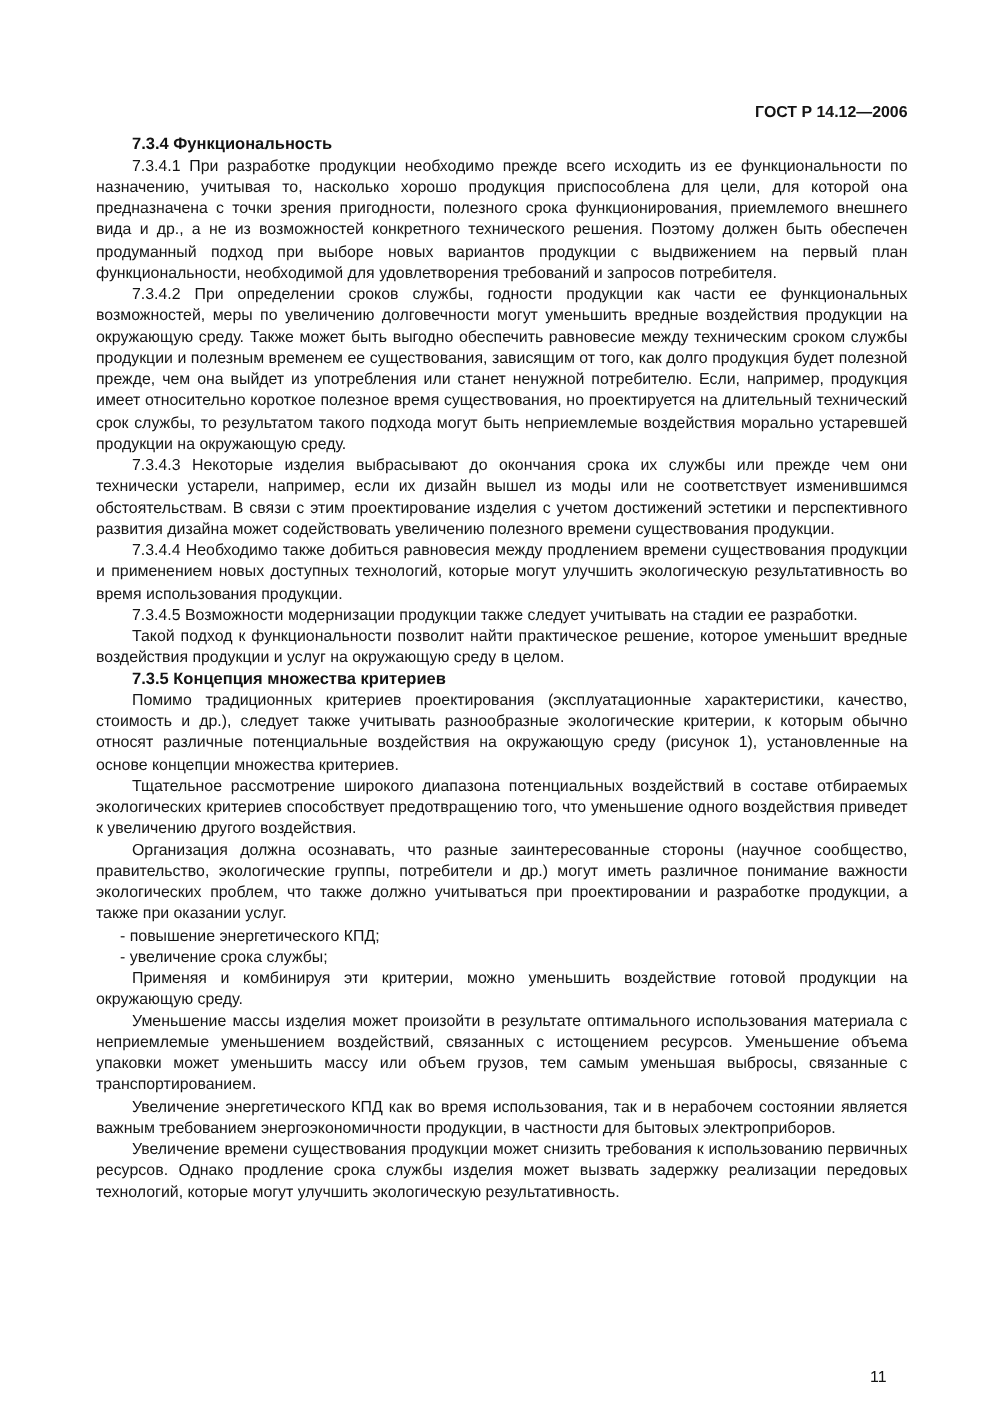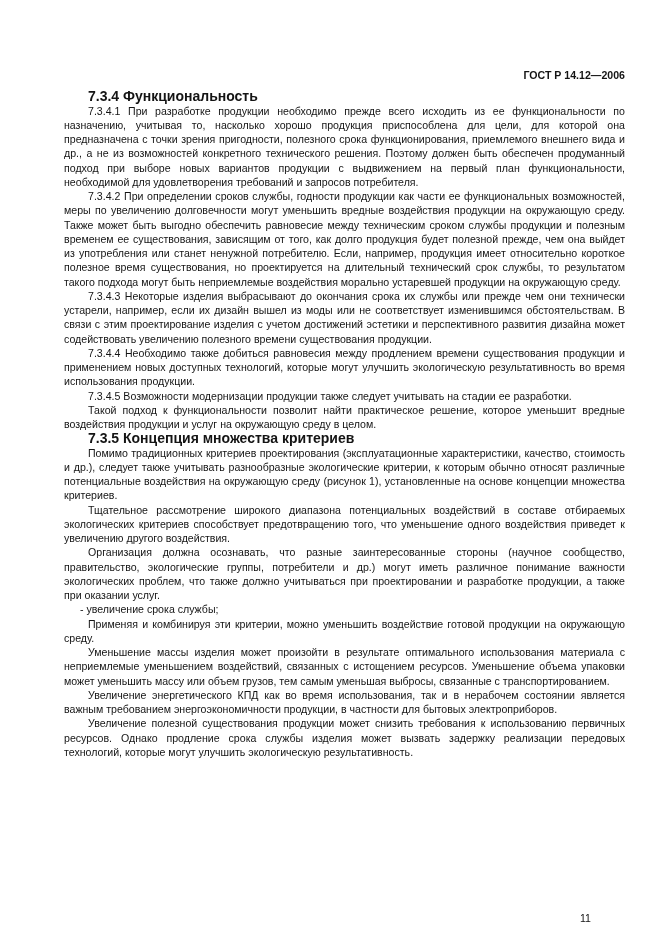--- a/index.html
+++ b/index.html
@@ -7,21 +7,21 @@
     padding: 0;
     background: #ffffff;
   }
   .page {
     position: relative;
     width: 661px;
     height: 936px;
     margin: 0 auto;
     background: #ffffff;
     box-sizing: border-box;
-    padding: 68px 36px 0 64px;
+    padding: 68px 56px 0 64px;
     font-family: "Liberation Sans", sans-serif;
     font-size: 10.6px;
     line-height: 14.25px;
     color: #141414;
     overflow: hidden;
   }
   .doc-header {
     text-align: right;
     font-weight: bold;
     margin-bottom: 7px;
@@ -29,21 +29,21 @@
   .para {
     margin: 0;
     text-align: justify;
     text-indent: 24px;
   }
   .heading {
     margin: 0;
     text-align: left;
     text-indent: 24px;
     font-weight: bold;
-    font-size: 14px;
+    font-size: 11px;
     line-height: 14.25px;
   }
   .list-item {
     margin: 0;
     text-align: justify;
     text-indent: 16px;
   }
   .page-footer {
     position: absolute;
     bottom: 11px;
@@ -65,24 +65,25 @@
     <p class="para">7.3.4.1 При разработке продукции необходимо прежде всего исходить из ее функциональности по назначению, учитывая то, насколько хорошо продукция приспособлена для цели, для которой она предназначена с точки зрения пригодности, полезного срока функционирования, приемлемого внешнего вида и др., а не из возможностей конкретного технического решения. Поэтому должен быть обеспечен продуманный подход при выборе новых вариантов продукции с выдвижением на первый план функциональности, необходимой для удовлетворения требований и запросов потребителя.</p>
     <p class="para">7.3.4.2 При определении сроков службы, годности продукции как части ее функциональных возможностей, меры по увеличению долговечности могут уменьшить вредные воздействия продукции на окружающую среду. Также может быть выгодно обеспечить равновесие между техническим сроком службы продукции и полезным временем ее существования, зависящим от того, как долго продукция будет полезной прежде, чем она выйдет из употребления или станет ненужной потребителю. Если, например, продукция имеет относительно короткое полезное время существования, но проектируется на длительный технический срок службы, то результатом такого подхода могут быть неприемлемые воздействия морально устаревшей продукции на окружающую среду.</p>
     <p class="para">7.3.4.3 Некоторые изделия выбрасывают до окончания срока их службы или прежде чем они технически устарели, например, если их дизайн вышел из моды или не соответствует изменившимся обстоятельствам. В связи с этим проектирование изделия с учетом достижений эстетики и перспективного развития дизайна может содействовать увеличению полезного времени существования продукции.</p>
     <p class="para">7.3.4.4 Необходимо также добиться равновесия между продлением времени существования продукции и применением новых доступных технологий, которые могут улучшить экологическую результативность во время использования продукции.</p>
     <p class="para">7.3.4.5 Возможности модернизации продукции также следует учитывать на стадии ее разработки.</p>
     <p class="para">Такой подход к функциональности позволит найти практическое решение, которое уменьшит вредные воздействия продукции и услуг на окружающую среду в целом.</p>
     <p class="heading">7.3.5 Концепция множества критериев</p>
     <p class="para">Помимо традиционных критериев проектирования (эксплуатационные характеристики, качество, стоимость и др.), следует также учитывать разнообразные экологические критерии, к которым обычно относят различные потенциальные воздействия на окружающую среду (рисунок 1), установленные на основе концепции множества критериев.</p>
     <p class="para">Тщательное рассмотрение широкого диапазона потенциальных воздействий в составе отбираемых экологических критериев способствует предотвращению того, что уменьшение одного воздействия приведет к увеличению другого воздействия.</p>
     <p class="para">Организация должна осознавать, что разные заинтересованные стороны (научное сообщество, правительство, экологические группы, потребители и др.) могут иметь различное понимание важности экологических проблем, что также должно учитываться при проектировании и разработке продукции, а также при оказании услуг.</p>
+    <p class="list-item">- повышение энергетического КПД;</p>
     <p class="list-item">- увеличение срока службы;</p>
     <p class="para">Применяя и комбинируя эти критерии, можно уменьшить воздействие готовой продукции на окружающую среду.</p>
     <p class="para">Уменьшение массы изделия может произойти в результате оптимального использования материала с неприемлемые уменьшением воздействий, связанных с истощением ресурсов. Уменьшение объема упаковки может уменьшить массу или объем грузов, тем самым уменьшая выбросы, связанные с транспортированием.</p>
     <p class="para">Увеличение энергетического КПД как во время использования, так и в нерабочем состоянии является важным требованием энергоэкономичности продукции, в частности для бытовых электроприборов.</p>
-    <p class="para">Увеличение полезной существования продукции может снизить требования к использованию первичных ресурсов. Однако продление срока службы изделия может вызвать задержку реализации передовых технологий, которые могут улучшить экологическую результативность.</p>
+    <p class="para">Увеличение времени существования продукции может снизить требования к использованию первичных ресурсов. Однако продление срока службы изделия может вызвать задержку реализации передовых технологий, которые могут улучшить экологическую результативность.</p>
   </div>
 
   <div class="page-footer">
     <span>11</span>
   </div>
 
 </div>
 
 </body></html>

